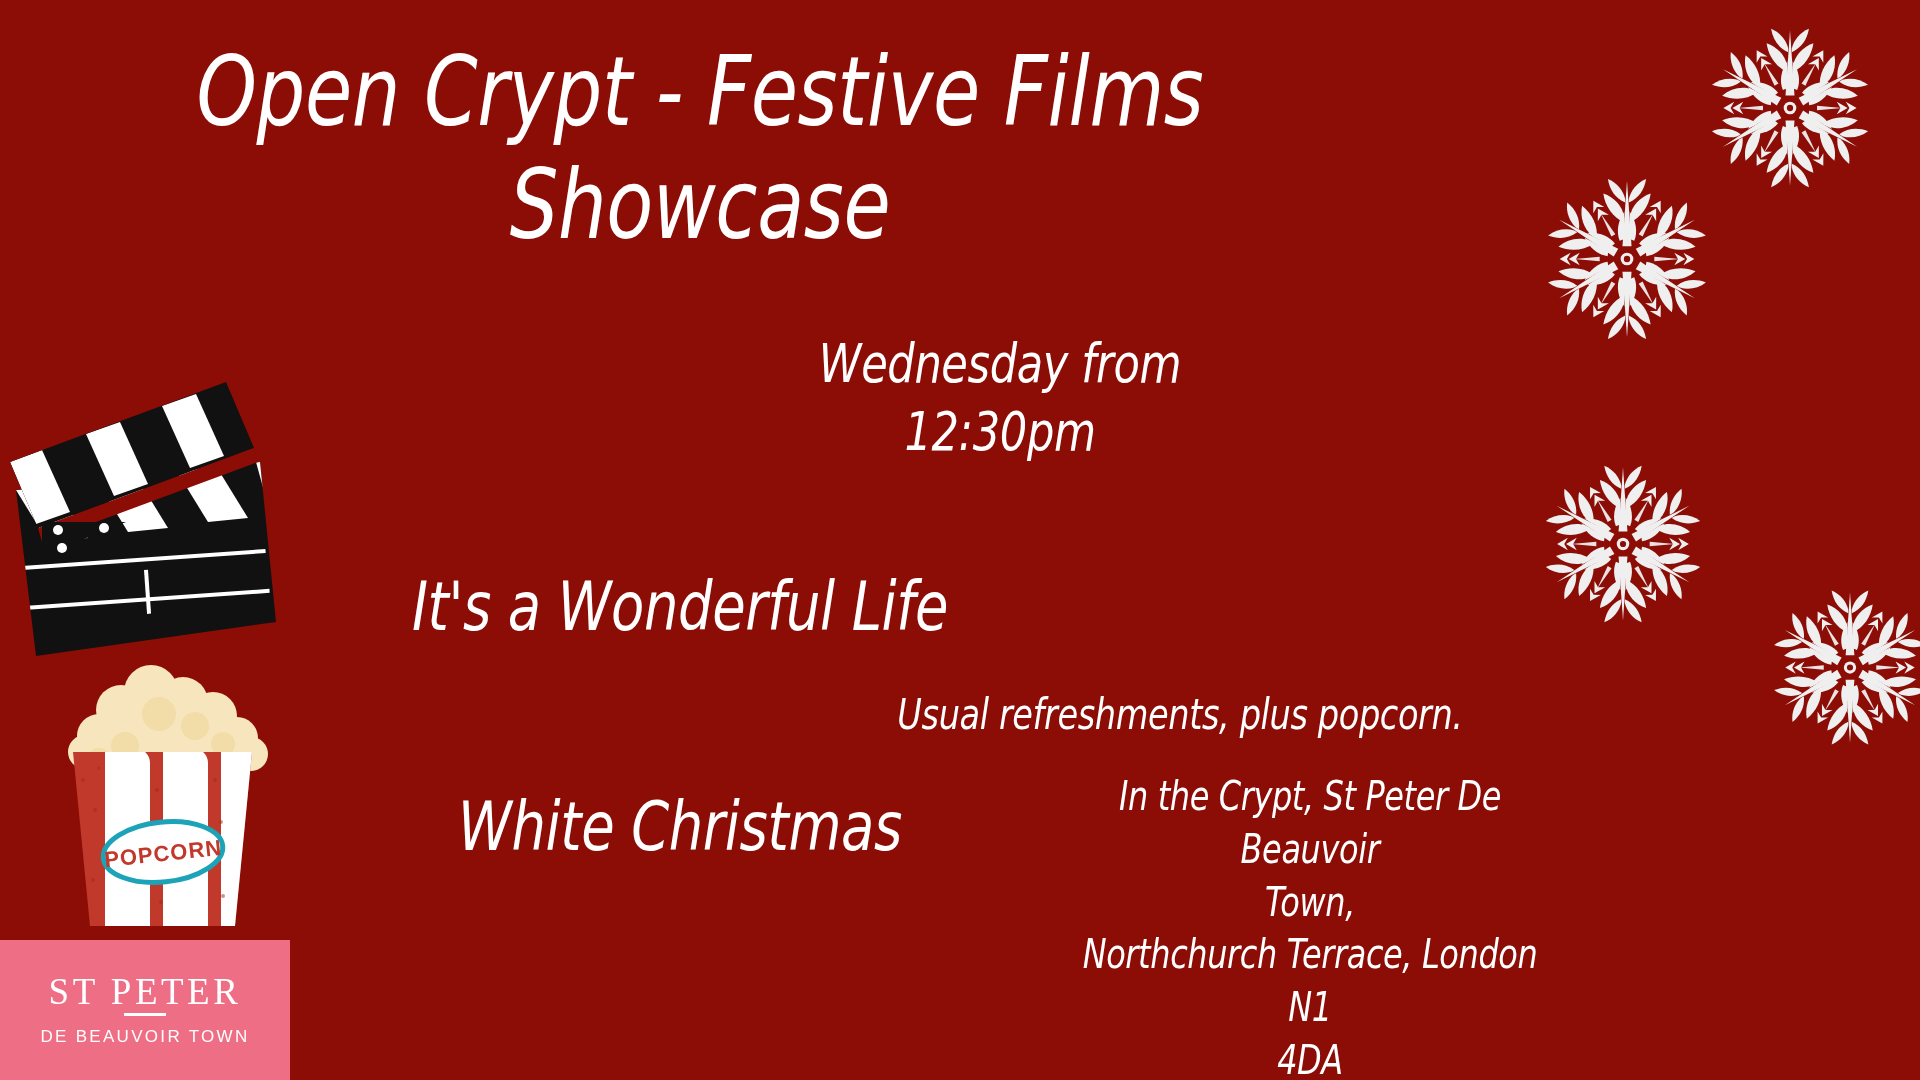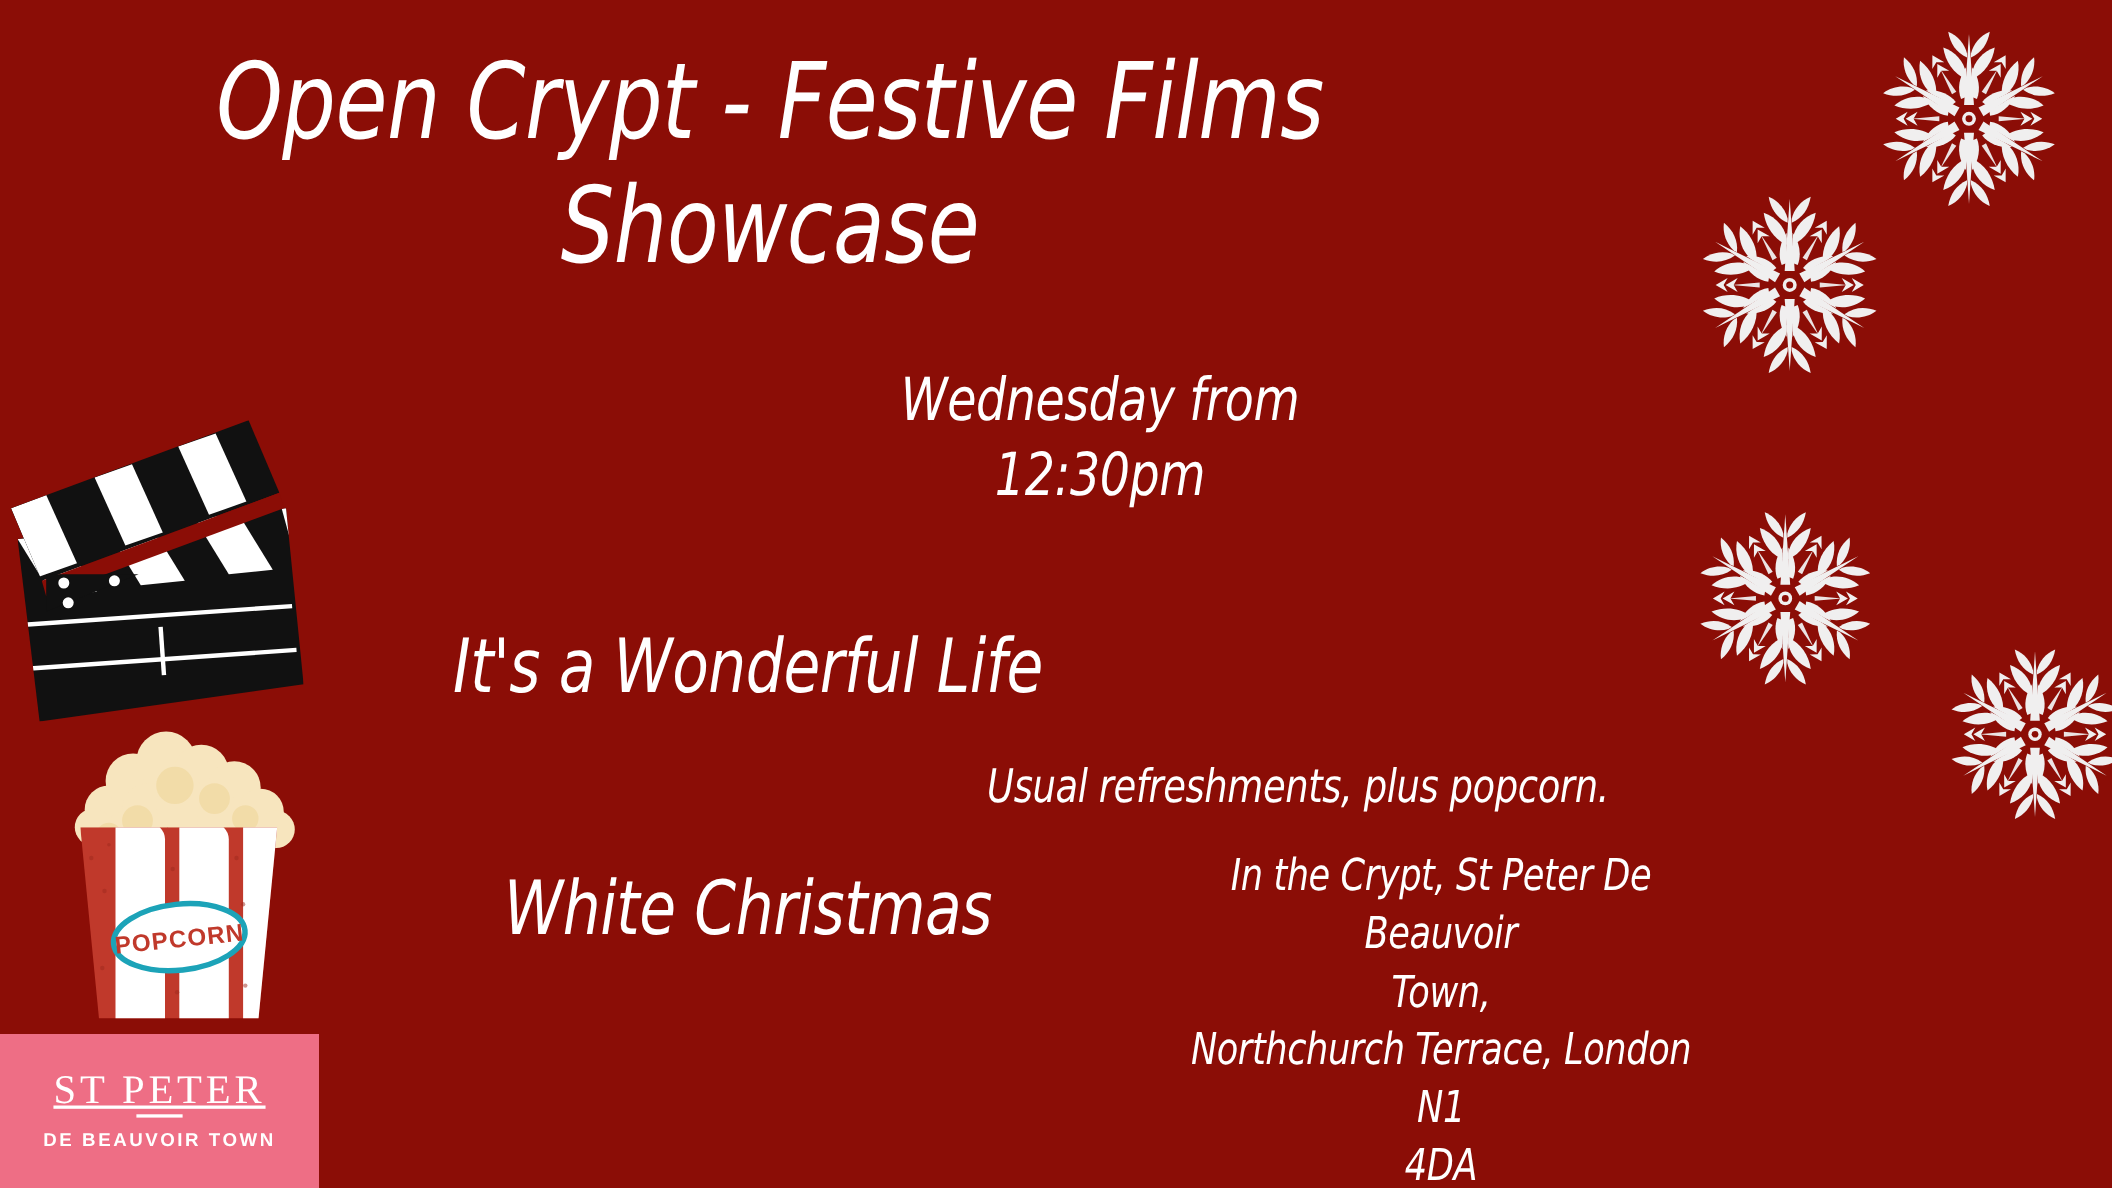--- a/index.html
+++ b/index.html
@@ -62,26 +62,26 @@
 
   
   #logo{
     position:absolute;left:0;top:940px;width:290px;height:140px;
     background:#EE6E85;display:flex;flex-direction:column;
     align-items:center;justify-content:center;
   }
   #logo-main{
     font-family:"Liberation Serif",serif;
     color:#ffffff;font-size:37px;letter-spacing:3.5px;
-    line-height:1;margin-bottom:3px;text-decoration:underline;
+    line-height:1;margin-bottom:3px;
   }
   #logo-rule{width:42px;height:3px;background:#ffffff;margin-bottom:11px;}
   #logo-sub{
     font-family:"Liberation Sans",sans-serif;
-    color:#ffffff;font-size:17px;letter-spacing:2.3px;font-weight:700;
+    color:#ffffff;font-size:17px;letter-spacing:2.3px;font-weight:400;
   }
 </style>
 </head>
 <body>
 
 <div class="poster">
 
   <svg class="snow" id="snow-1" viewBox="0 0 200 200">
     <g fill="#f0efef" transform="translate(100,100)">
       <g id="flakearm1">

